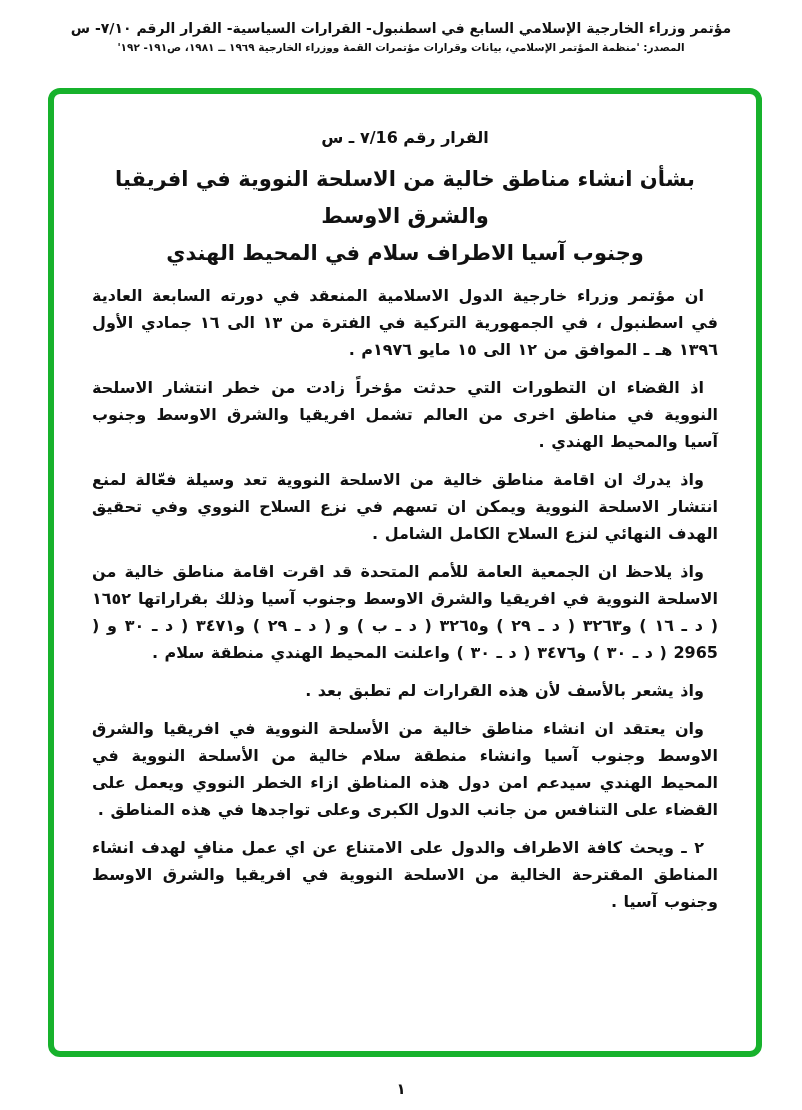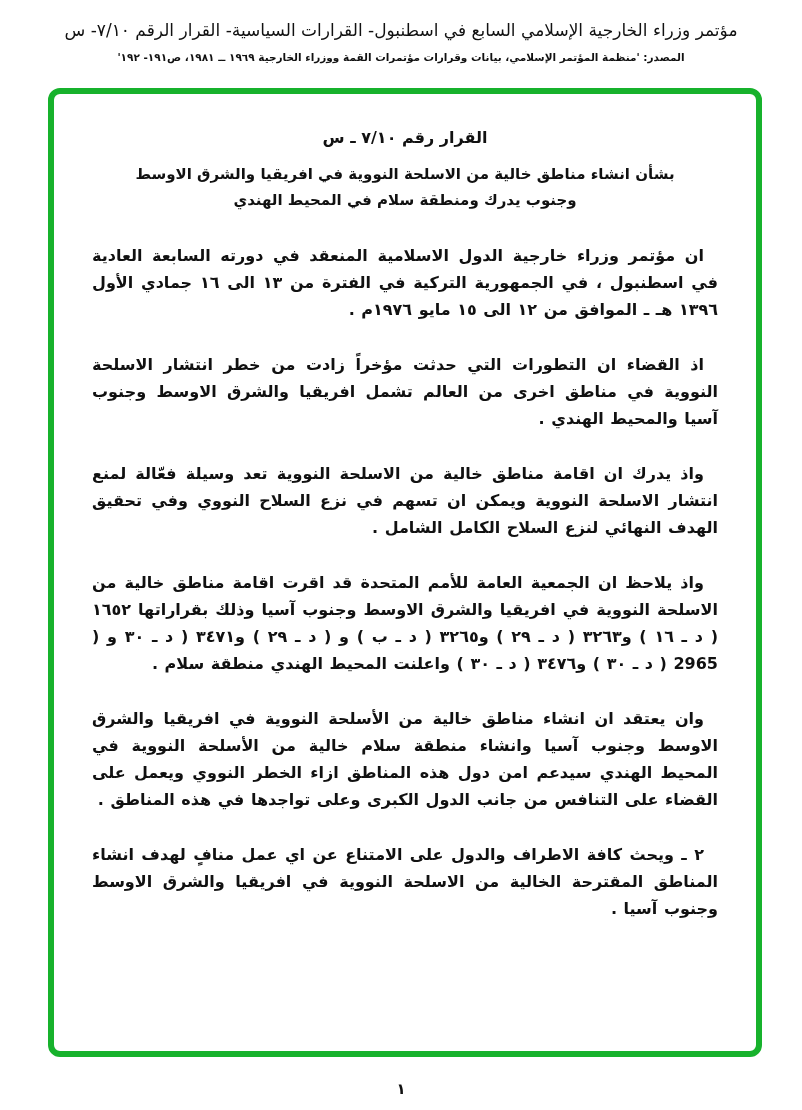--- a/index.html
+++ b/index.html
@@ -18,26 +18,26 @@
   }
   .scan-header{
     position:absolute;
     top:20px;
     right:0;
     left:0;
     text-align:center;
     direction:rtl;
   }
   .scan-header .line1{
-    font-size:17px;
-    font-weight:normal;
+    font-size:14px;
+    font-weight:bold;
     letter-spacing:0;
   }
   .scan-header .line2{
-    margin-top:11px;
+    margin-top:5px;
     font-size:10.5px;
     font-weight:bold;
   }
   .doc-frame{
     position:absolute;
     left:48px;
     top:88px;
     width:714px;
     height:969px;
     border:6px solid var(--border-green);
@@ -48,33 +48,33 @@
   }
   .res-number{
     text-align:center;
     font-size:16px;
     font-weight:bold;
     margin-top:14px;
     margin-bottom:14px;
   }
   .doc-title{
     text-align:center;
-    font-size:15px;
+    font-size:21px;
     font-weight:bold;
     line-height:1.75;
     margin-bottom:8px;
   }
   .body-par{
     direction:rtl;
     text-align:justify;
     font-size:16px;
     font-weight:bold;
     line-height:27px;
     text-indent:14px;
-    margin:28px 0;
+    margin:11px 0;
     word-spacing:1px;
   }
   .page-footer{
     position:absolute;
     top:1080px;
     left:0;
     right:0;
     text-align:center;
     font-size:15px;
     font-weight:bold;
@@ -82,28 +82,29 @@
 </style>
 </head>
 <body>
 
 <header class="scan-header">
   <div class="line1">مؤتمر وزراء الخارجية الإسلامي السابع في اسطنبول- القرارات السياسية- القرار الرقم ٧/١٠- س</div>
   <div class="line2">المصدر: 'منظمة المؤتمر الإسلامي، بيانات وقرارات مؤتمرات القمة ووزراء الخارجية ١٩٦٩ ــ ١٩٨١، ص١٩١- ١٩٢'</div>
 </header>
 
 <main class="doc-frame">
-  <div class="res-number">القرار رقم ٧/١٠ ـ س</div>
+  <div class="res-number">القرار رقم ٧/16 ـ س</div>
   <div class="doc-title">
     <div>بشأن انشاء مناطق خالية من الاسلحة النووية في افريقيا والشرق الاوسط</div>
-    <div>وجنوب يدرك ومنطقة سلام في المحيط الهندي</div>
+    <div>وجنوب آسيا الاطراف سلام في المحيط الهندي</div>
   </div>
 
   <p class="body-par">ان مؤتمر وزراء خارجية الدول الاسلامية المنعقد في دورته السابعة العادية في اسطنبول ، في الجمهورية التركية في الفترة من ١٣ الى ١٦ جمادي الأول ١٣٩٦ هـ ـ الموافق من ١٢ الى ١٥ مايو ١٩٧٦م .</p>
   <p class="body-par">اذ القضاء ان التطورات التي حدثت مؤخراً زادت من خطر انتشار الاسلحة النووية في مناطق اخرى من العالم تشمل افريقيا والشرق الاوسط وجنوب آسيا والمحيط الهندي .</p>
   <p class="body-par">واذ يدرك ان اقامة مناطق خالية من الاسلحة النووية تعد وسيلة فعّالة لمنع انتشار الاسلحة النووية ويمكن ان تسهم في نزع السلاح النووي وفي تحقيق الهدف النهائي لنزع السلاح الكامل الشامل .</p>
   <p class="body-par">واذ يلاحظ ان الجمعية العامة للأمم المتحدة قد اقرت اقامة مناطق خالية من الاسلحة النووية في افريقيا والشرق الاوسط وجنوب آسيا وذلك بقراراتها ١٦٥٢ ( د ـ ١٦ ) و٣٢٦٣ ( د ـ ٢٩ ) و٣٢٦٥ ( د ـ ب ) و ( د ـ ٢٩ ) و٣٤٧١ ( د ـ ٣٠ و ( 2965 ( د ـ ٣٠ ) و٣٤٧٦ ( د ـ ٣٠ ) واعلنت المحيط الهندي منطقة سلام .</p>
+  <p class="body-par">واذ يشعر بالأسف لأن هذه القرارات لم تطبق بعد .</p>
   <p class="body-par">وان يعتقد ان انشاء مناطق خالية من الأسلحة النووية في افريقيا والشرق الاوسط وجنوب آسيا وانشاء منطقة سلام خالية من الأسلحة النووية في المحيط الهندي سيدعم امن دول هذه المناطق ازاء الخطر النووي ويعمل على القضاء على التنافس من جانب الدول الكبرى وعلى تواجدها في هذه المناطق .</p>
   <p class="body-par">٢ ـ ويحث كافة الاطراف والدول على الامتناع عن اي عمل منافٍ لهدف انشاء المناطق المقترحة الخالية من الاسلحة النووية في افريقيا والشرق الاوسط وجنوب آسيا .</p>
 
 </main>
 
 <footer class="page-footer">١</footer>
 
 </body></html>

